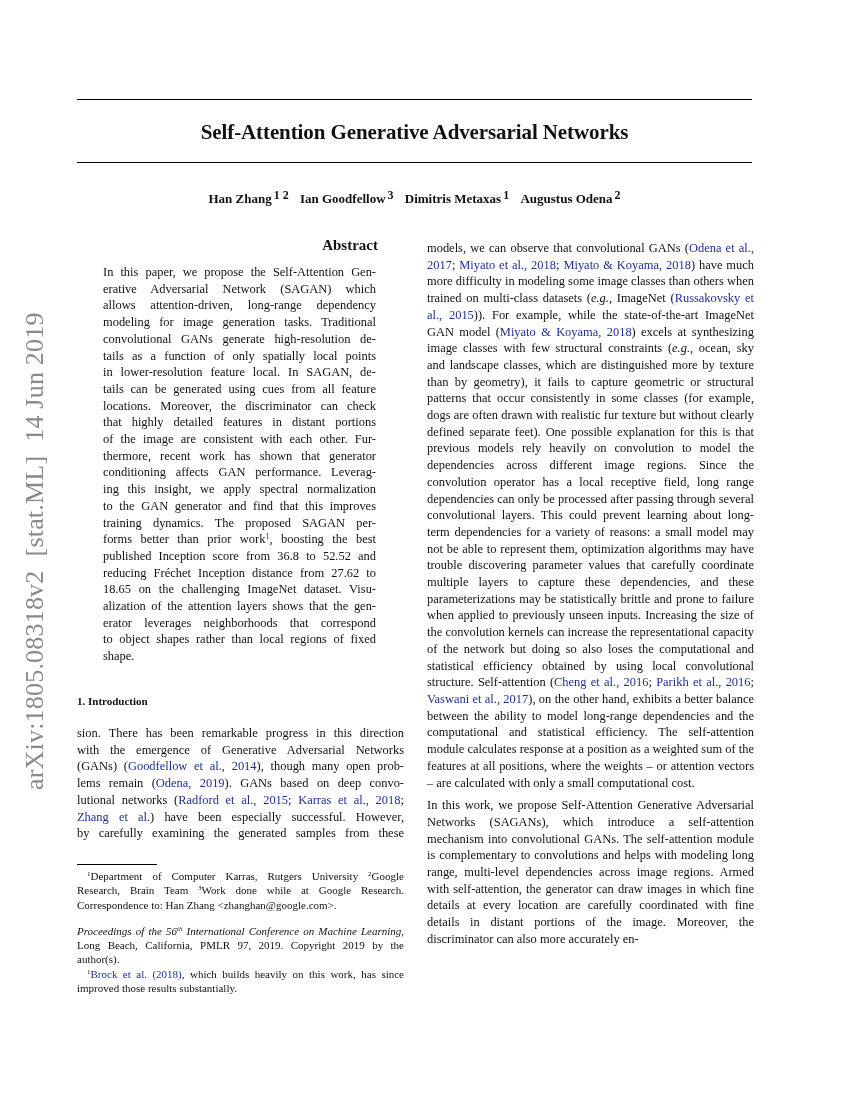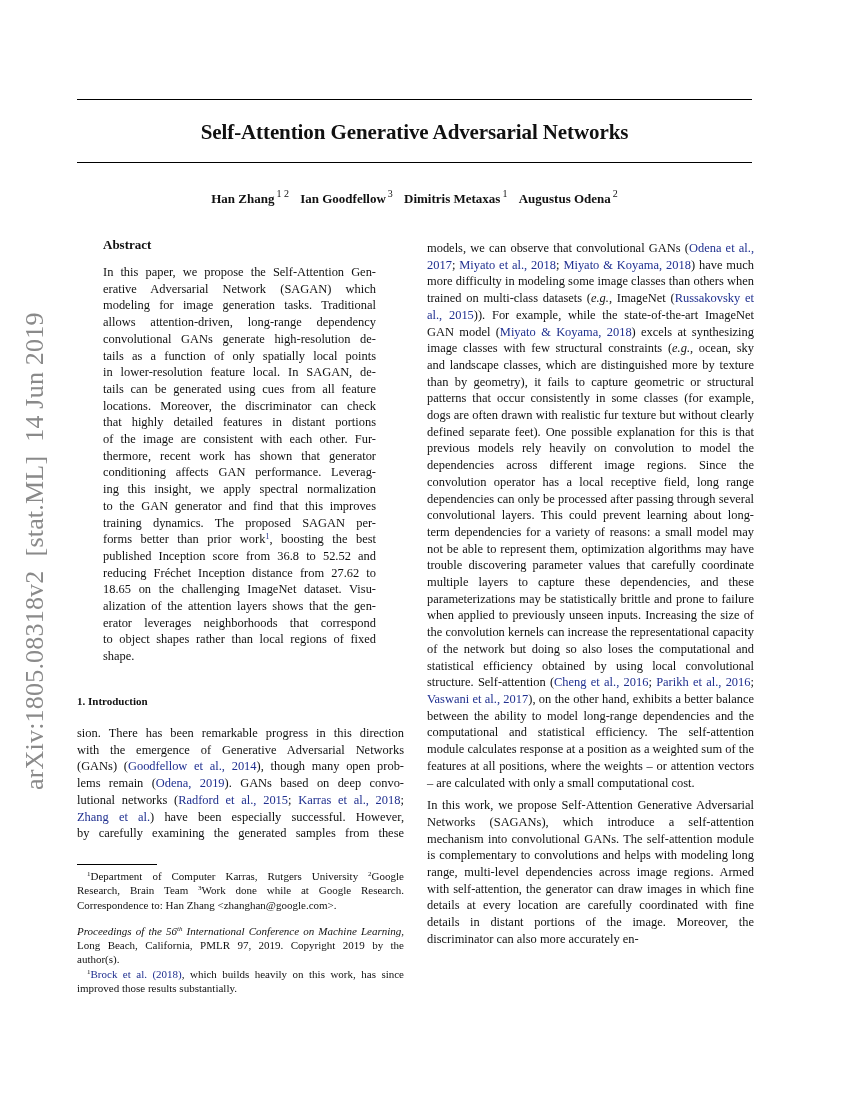--- a/index.html
+++ b/index.html
@@ -6,27 +6,27 @@
   body { width: 850px; height: 1100px; position: relative; overflow: hidden;
          font-family: "Liberation Serif", "DejaVu Serif", serif; color: #111; }
   .rule { position: absolute; left: 77px; width: 675px; height: 1px; background: #000; }
   #rule-top { top: 99px; }
   #rule-bottom { top: 162px; }
   #title { position: absolute; top: 120px; left: 77px; width: 675px; text-align: center;
            font-weight: bold; font-size: 21px; letter-spacing: -0.1px; }
   #authors { position: absolute; top: 191px; left: 77px; width: 675px; text-align: center;
              font-weight: bold; font-size: 13px; }
   #authors .author { margin: 0 4px; }
-  #authors sup { font-weight: normal; font-size: 10px; vertical-align: top; position: relative; top: -3px; margin-left: 2px; }
+  #authors sup { font-weight: bold; font-size: 12px; vertical-align: top; position: relative; top: -3px; margin-left: 2px; }
   #arxiv-stamp { position: absolute; left: 20px; top: 790px; transform-origin: 0 0; transform: rotate(-90deg);
                  font-family: "Liberation Serif", serif; font-size: 26px; color: #8a8a8a; white-space: nowrap; letter-spacing: 0.2px; }
   #arxiv-stamp span { margin-right: 14px; }
   .col { position: absolute; font-size: 12.45px; line-height: 16.7px; text-align: justify; }
-  #abstract-heading { position: absolute; top: 237px; left: 103px; width: 275px; text-align: left;
-                      font-weight: bold; font-size: 13px; }
+  #abstract-heading { position: absolute; top: 237px; left: 103px; width: 275px; text-align: right;
+                      font-weight: bold; font-size: 15px; }
   #abstract { top: 264px; left: 103px; width: 273px; }
   #intro-heading { position: absolute; top: 695px; left: 77px; font-weight: bold; font-size: 11px; }
   #intro-left { top: 725px; left: 77px; width: 327px; }
   #right-col { top: 240px; left: 427px; width: 327px; }
   #right-col p { margin: 0; }
   #right-col p + p { margin-top: 6px; }
   .cite { color: #1f2f8f; }
   .line { display: block; text-align-last: justify; }
   .line.last { text-align-last: left; }
   sup.fn { font-size: 8px; vertical-align: top; position: relative; top: -2px; }
@@ -53,22 +53,22 @@
 </div>
 
 <div id="arxiv-stamp">
   <span>arXiv:1805.08318v2</span><span>[stat.ML]</span><span>14 Jun 2019</span>
 </div>
 
 <div id="abstract-heading">Abstract</div>
 <div class="col" id="abstract">
   <span class="line">In this paper, we propose the Self-Attention Gen-</span>
   <span class="line">erative Adversarial Network (SAGAN) which</span>
+  <span class="line">allows attention-driven, long-range dependency</span>
   <span class="line">modeling for image generation tasks. Traditional</span>
-  <span class="line">allows attention-driven, long-range dependency</span>
   <span class="line">convolutional GANs generate high-resolution de-</span>
   <span class="line">tails as a function of only spatially local points</span>
   <span class="line">in lower-resolution feature local. In SAGAN, de-</span>
   <span class="line">tails can be generated using cues from all feature</span>
   <span class="line">locations. Moreover, the discriminator can check</span>
   <span class="line">that highly detailed features in distant portions</span>
   <span class="line">of the image are consistent with each other. Fur-</span>
   <span class="line">thermore, recent work has shown that generator</span>
   <span class="line">conditioning affects GAN performance. Leverag-</span>
   <span class="line">ing this insight, we apply spectral normalization</span>

